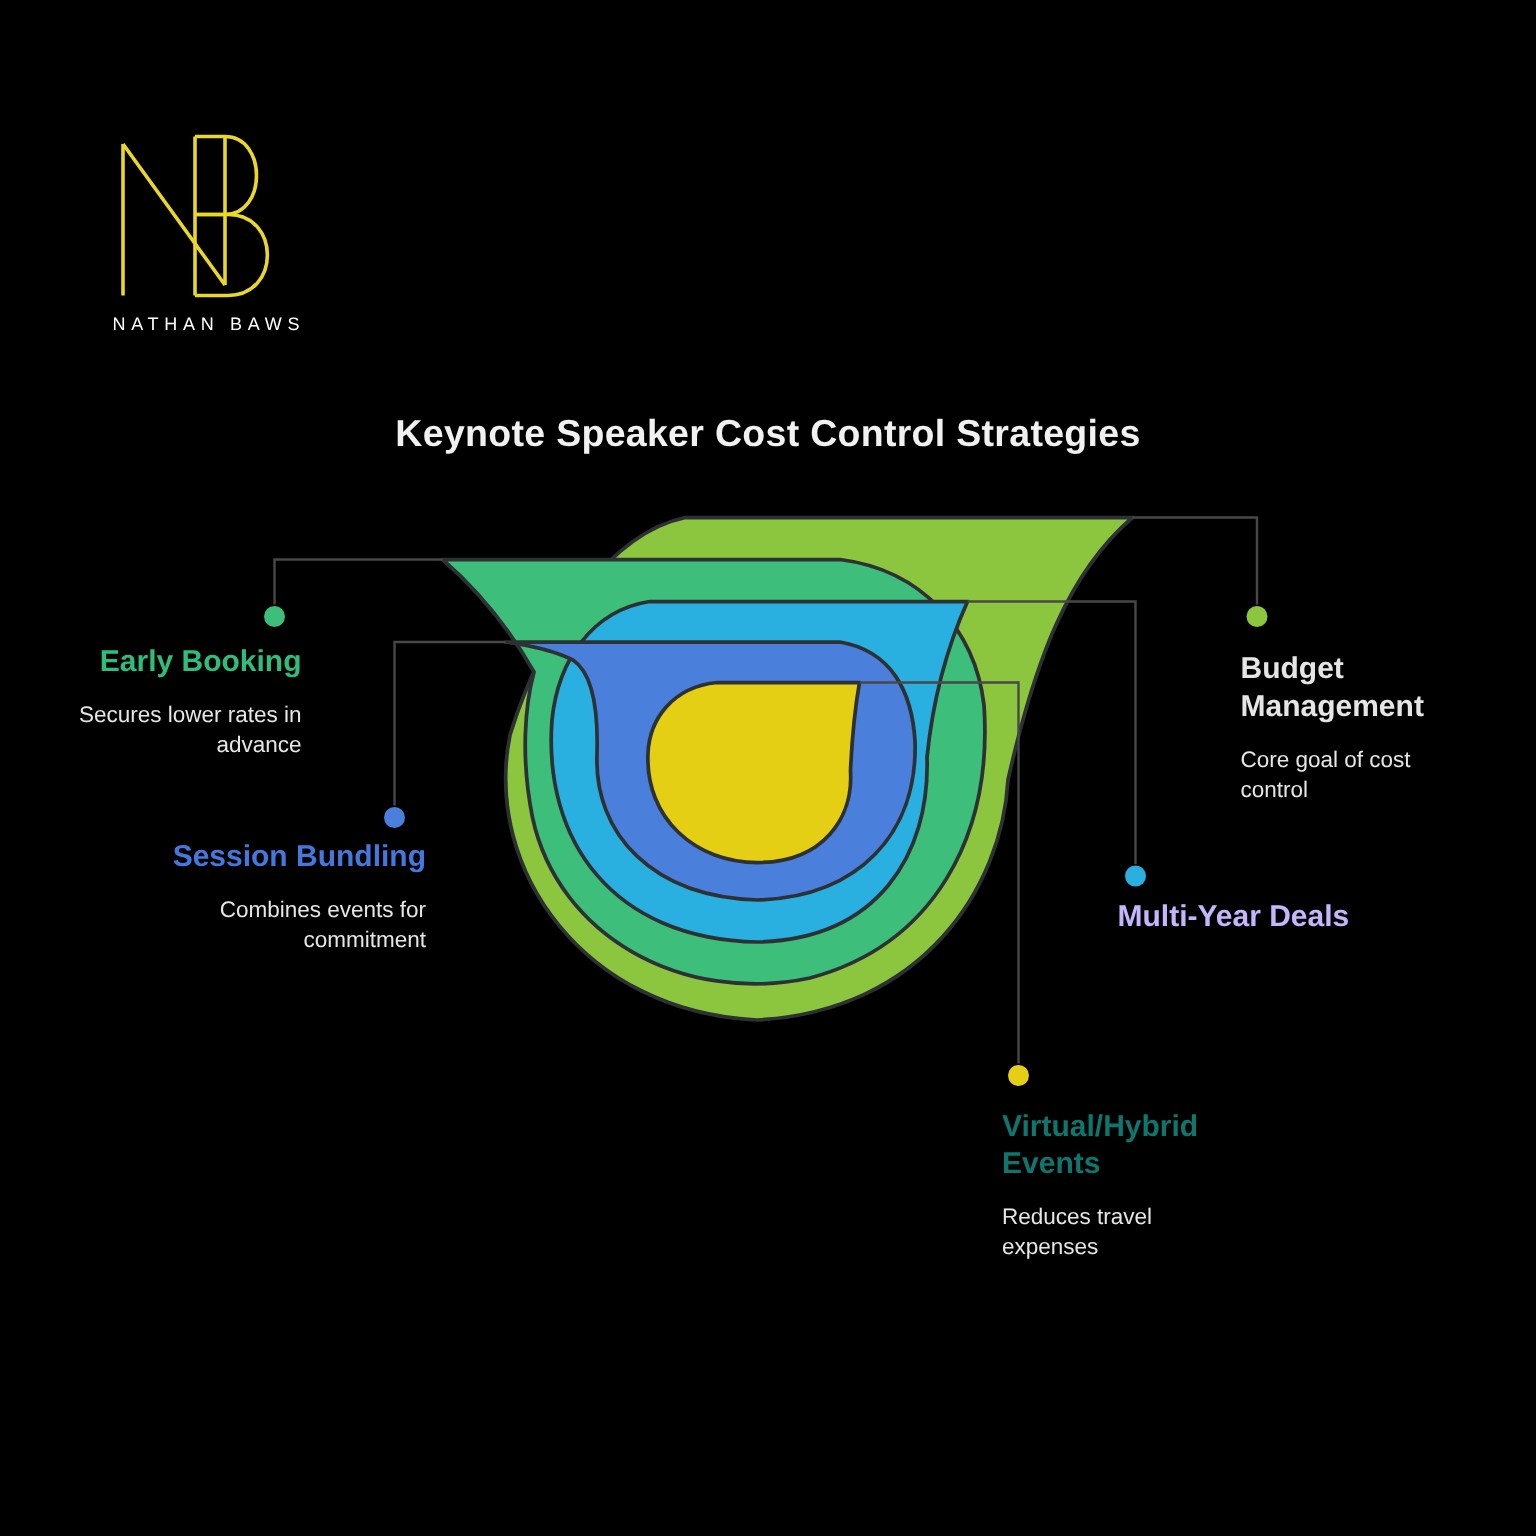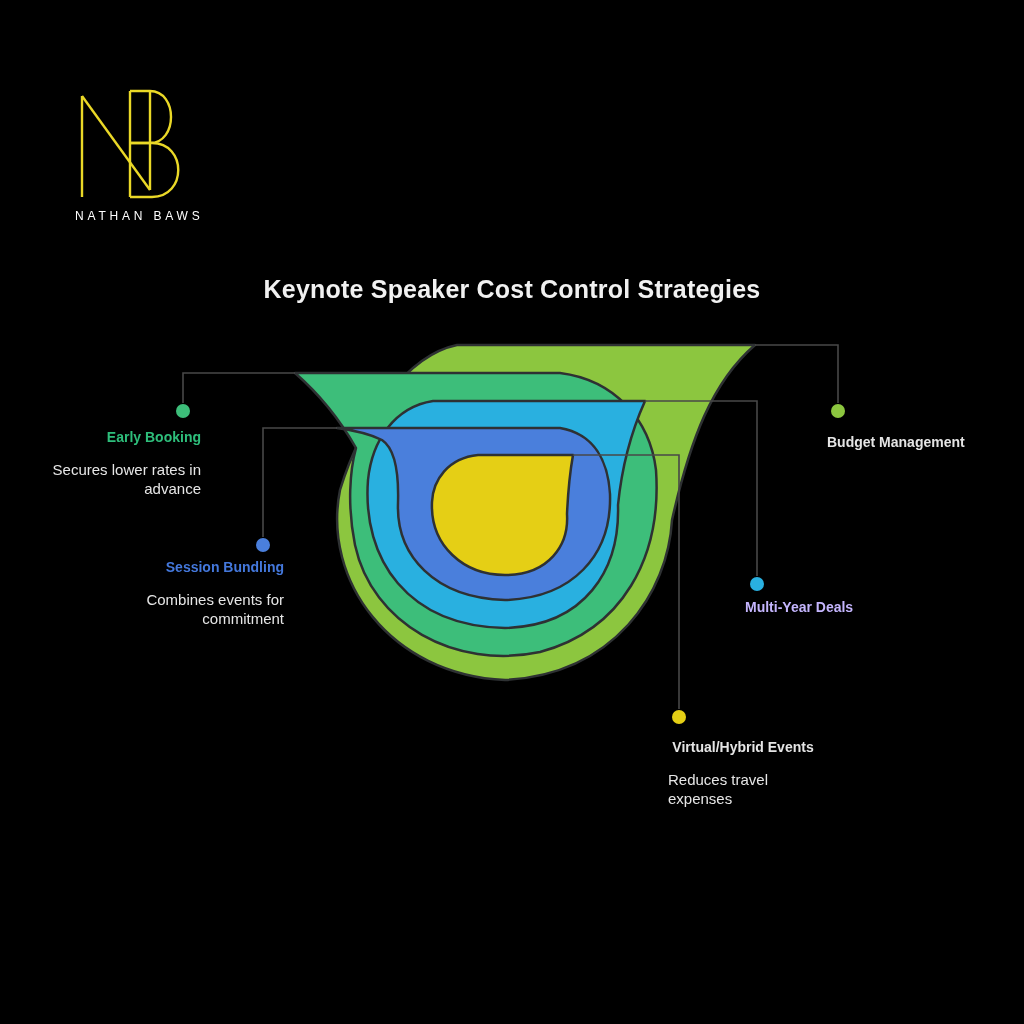--- a/index.html
+++ b/index.html
@@ -16,21 +16,21 @@
   }
   .page-title{
     position:absolute;left:0;right:0;top:259px;margin:16px;text-align:center;
     font-size:25px;font-weight:700;color:#f1f1f1;letter-spacing:.2px;
   }
   .diagram-svg{position:absolute;left:0;top:0;}
   .layer-shape{stroke:#2e3133;stroke-width:2.5;stroke-linejoin:round;}
   .leader{fill:none;stroke:#484848;stroke-width:1.6;}
   .callout{position:absolute;}
   .align-right{text-align:right;}
-  .co-title{font-size:14px;font-weight:700;line-height:1.25;margin:0 0 13px 0;}
+  .co-title{font-size:20px;font-weight:700;line-height:1.25;margin:0 0 13px 0;}
   .co-desc{font-size:15px;line-height:1.33;color:#e6e6e6;}
   .co-early{right:823px;top:429px;width:175px;}
   .co-session{right:740px;top:559px;width:190px;}
   .co-budget{left:827px;top:434px;width:150px;}
   .co-multiyear{left:745px;top:599px;width:170px;}
   .co-virtual{left:668px;top:739px;width:150px;}
 </style>
 </head>
 <body>
 
@@ -85,24 +85,25 @@
     <div class="co-desc">Secures lower rates in advance</div>
   </div>
 
   <div class="callout co-session align-right">
     <div class="co-title" style="color: rgb(68, 120, 220);">Session Bundling</div>
     <div class="co-desc">Combines events for commitment</div>
   </div>
 
   <div class="callout co-budget">
     <div class="co-title" style="color: #e5e5e5;">Budget Management</div>
+    <div class="co-desc">Core goal of cost control</div>
   </div>
 
   <div class="callout co-multiyear">
     <div class="co-title" style="color: #c4b5fd;">Multi-Year Deals</div>
   </div>
 
   <div class="callout co-virtual">
-    <div class="co-title" style="color: #e5e5e5; text-align: center;">Virtual/Hybrid Events</div>
+    <div class="co-title" style="color: #0f766e;">Virtual/Hybrid Events</div>
     <div class="co-desc">Reduces travel expenses</div>
   </div>
 
 </div>
 
 </body></html>

